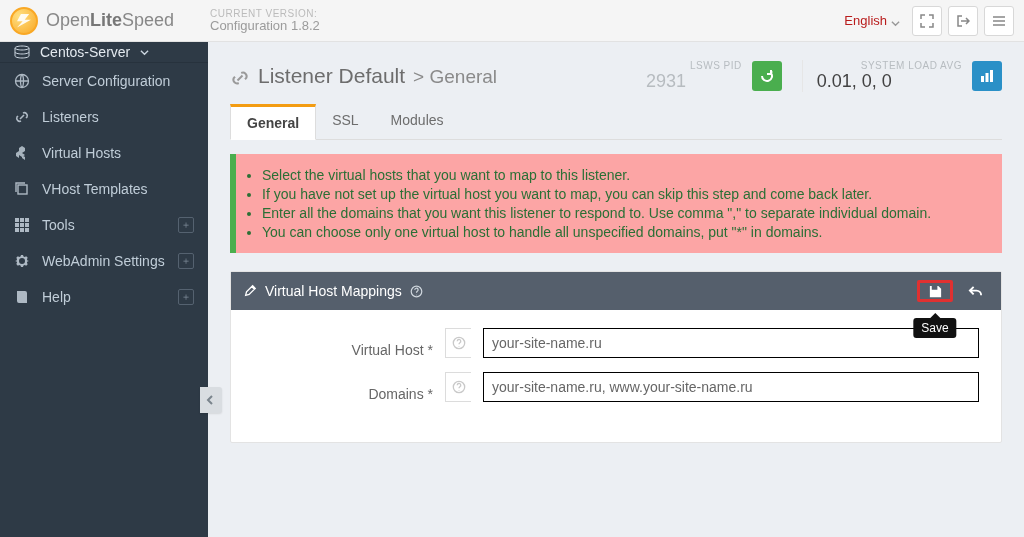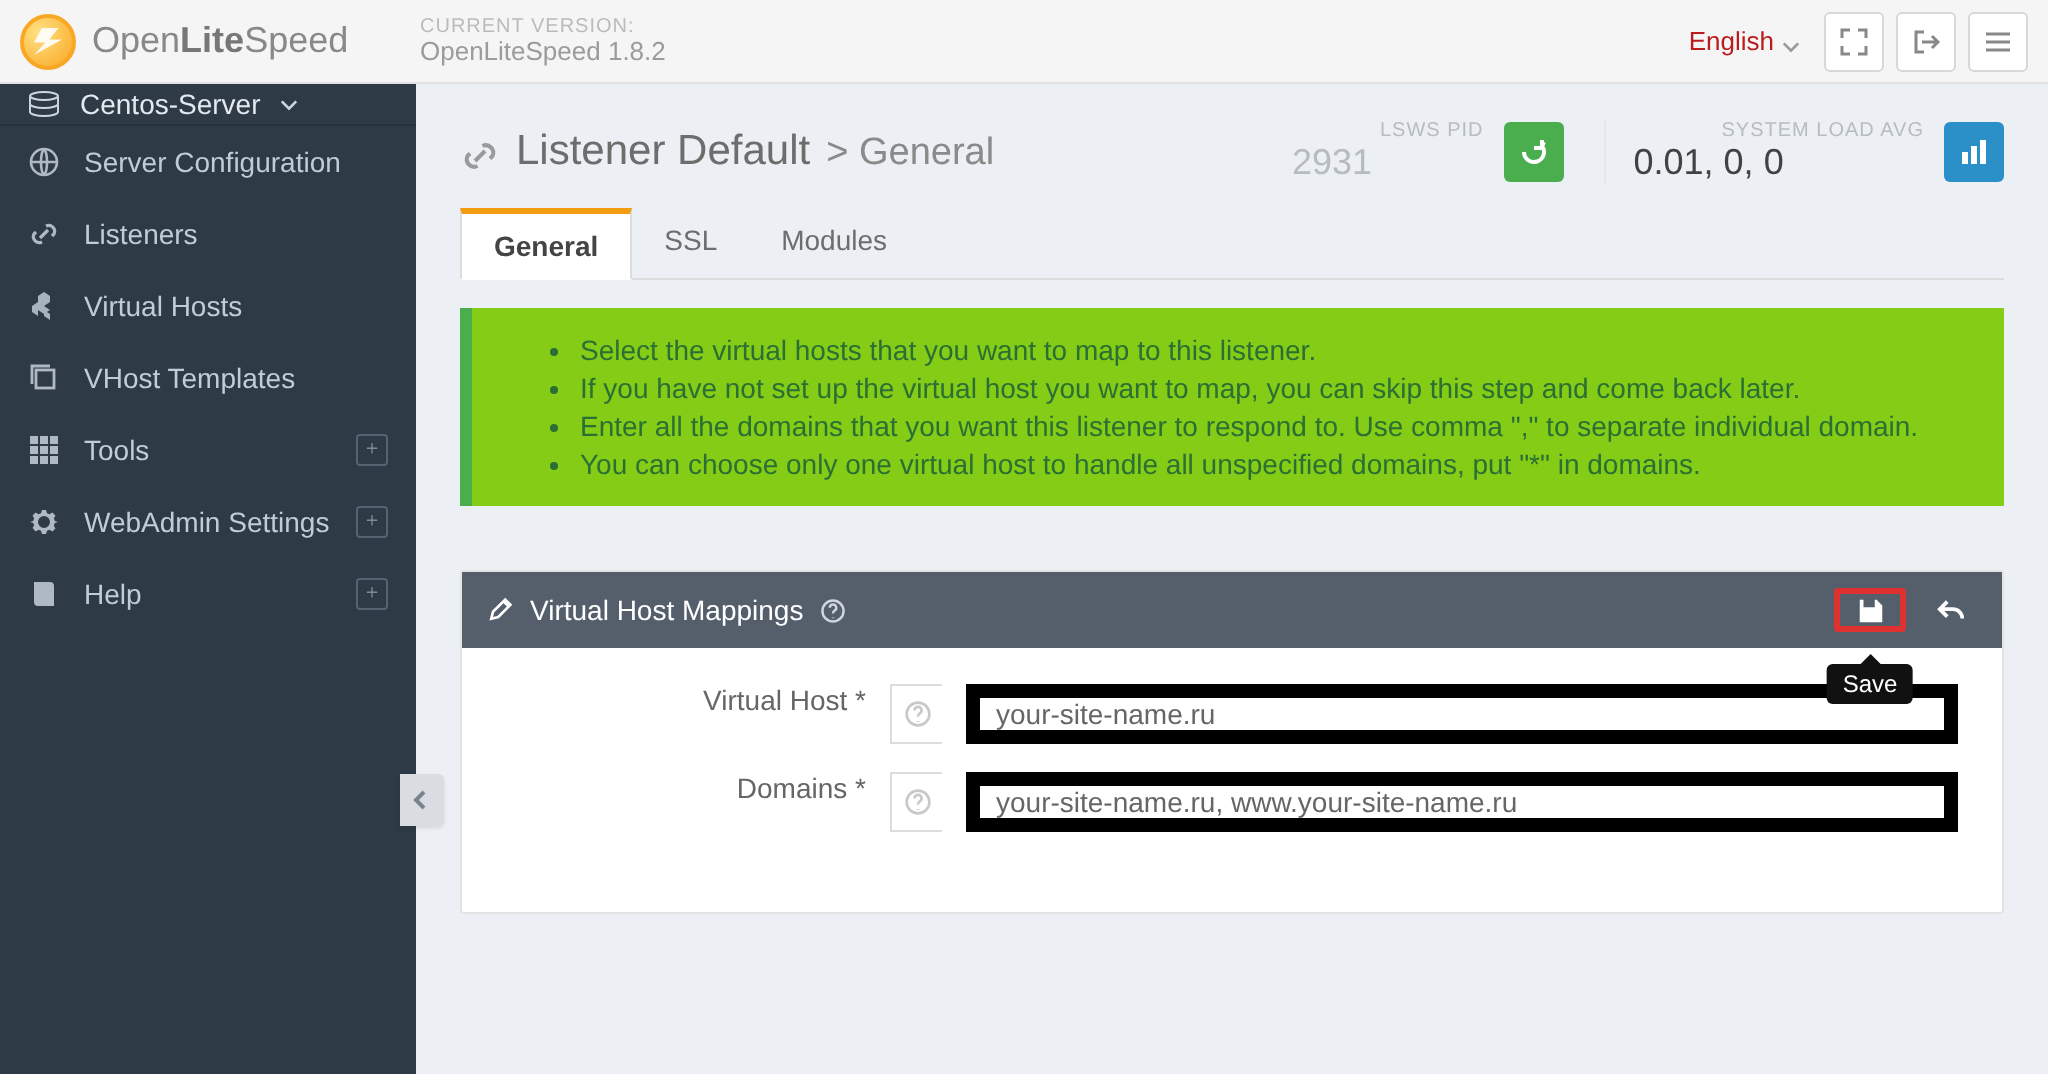--- a/index.html
+++ b/index.html
@@ -116,23 +116,23 @@
   }
   .tab.active {
     border:1px solid #ddd; border-bottom-color:#fff;
     border-top:3px solid var(--accent-orange);
     background:#fff; font-weight:600; color:#444;
     margin-bottom:-1px;
   }
 
   
   .tip {
-    background:#84cc16; border-left:6px solid var(--tip-border);
-    padding:10px 32px; color:#1d5f25; font-size:14px;
-    margin-bottom:32px;
+    background:#fca5a5; border-left:6px solid var(--tip-border);
+    padding:10px 4px; color:#1d5f25; font-size:14px;
+    margin-bottom:18px;
   }
   .tip ul { margin:0; padding-left:22px; }
   .tip li { margin:3px 0; color:#2b6f35; }
 
   
   .panel { background:#fff; border:1px solid #e3e3e3; border-radius:2px; }
   .panel-head {
     background:var(--panel-header); color:#fff; padding:8px 12px;
     display:flex; align-items:center; gap:8px;
   }
@@ -148,48 +148,48 @@
     position:absolute; top:34px; left:50%; transform:translateX(-50%);
     background:#111; color:#fff; font-size:12px; padding:3px 8px; border-radius:3px;
     white-space:nowrap;
   }
   .tooltip::before{
     content:""; position:absolute; top:-5px; left:50%; transform:translateX(-50%);
     border:5px solid transparent; border-bottom-color:#111; border-top:none;
   }
 
   .form { padding:18px 22px 26px; }
-  .frow { display:flex; align-items:flex-start; gap:12px; margin-bottom:14px; }
+  .frow { display:flex; align-items:flex-end; gap:12px; margin-bottom:14px; }
   .flabel { width:180px; text-align:right; color:#666; font-size:14px;}
   .help-ic {
     width:26px; height:30px; border:1px solid #dcdcdc; border-right:none;
     display:flex; align-items:center; justify-content:center; color:#c7c7c7;
     background:#fff;
   }
   .finput {
-    flex:1; height:30px; border:7px solid #000000; padding:4px 8px;
+    flex:1; height:30px; border:1px solid #000000; padding:4px 8px;
     font-size:14px; color:#666; outline:none;
   }
 
   
   svg { display:block; }
 </style>
 </head>
 <body>
 
 <div class="topbar">
   <div class="logo-wrap">
     <div class="logo-mark"></div>
     <div class="logo-text">
       <span>Open</span><b>Lite</b><span>Speed</span>
     </div>
   </div>
   <div class="version-block">
     <div class="version-label">CURRENT VERSION:</div>
-    <div class="version-val">OpenLiteSpeed 1.8.2</div>
+    <div class="version-val">Configuration 1.8.2</div>
   </div>
   <div class="topbar-right">
     <div class="lang">
       <span>English</span>
       <svg width="9" height="9" viewBox="0 0 10 10">
           <path d="M1 3l4 4 4-4" fill="none" stroke="#999" stroke-width="1.5"></path>
         </svg>
     </div>
     <div class="top-btn">
       <svg width="14" height="14" viewBox="0 0 14 14" fill="none" stroke="#888" stroke-width="1.5">

